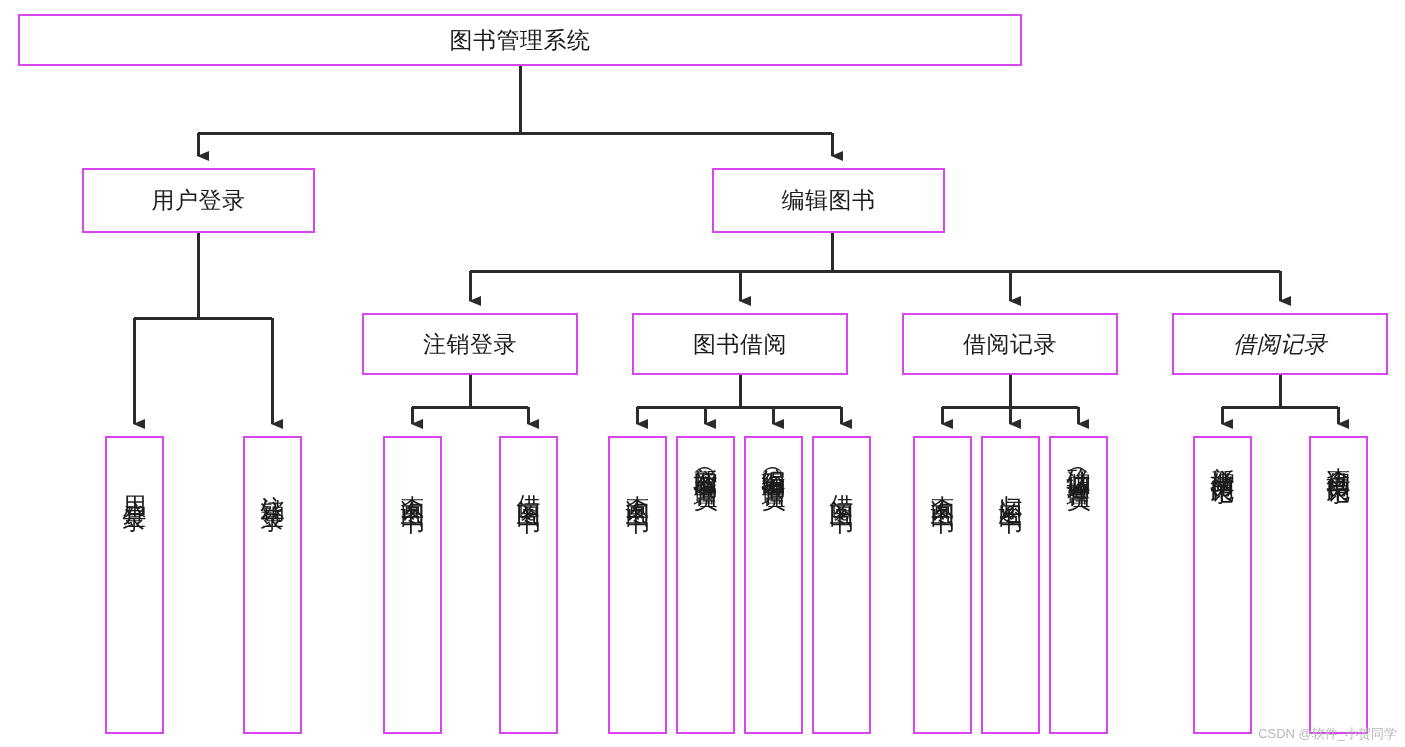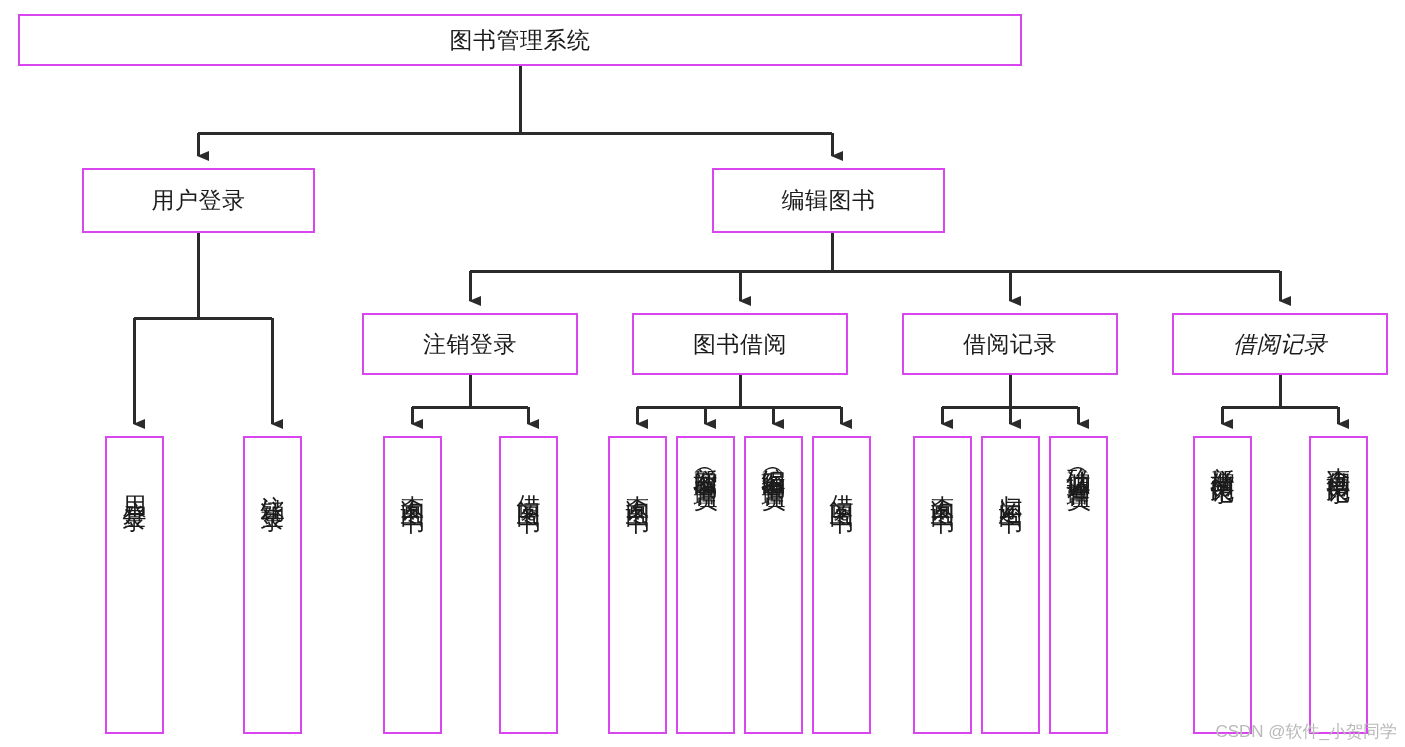--- a/index.html
+++ b/index.html
@@ -69,21 +69,21 @@
     padding-top: 10px;
   }
   .node-v.tall-label .node-label {
     letter-spacing: 3px;
   }
   .watermark {
     position: absolute;
     right: 8px;
     bottom: 4px;
     font-family: "Liberation Sans", "DejaVu Sans", sans-serif;
-    font-size: 17px;
+    font-size: 13px;
     color: #b9b9b9;
     white-space: nowrap;
     pointer-events: none;
   }
 </style>
 </head>
 <body>
 
 <div id="diagram-root">
 

